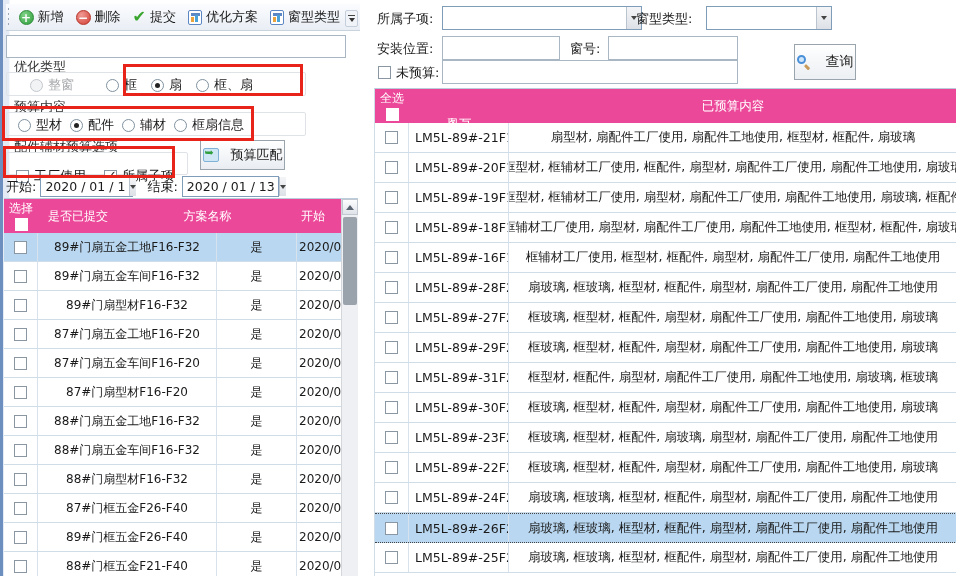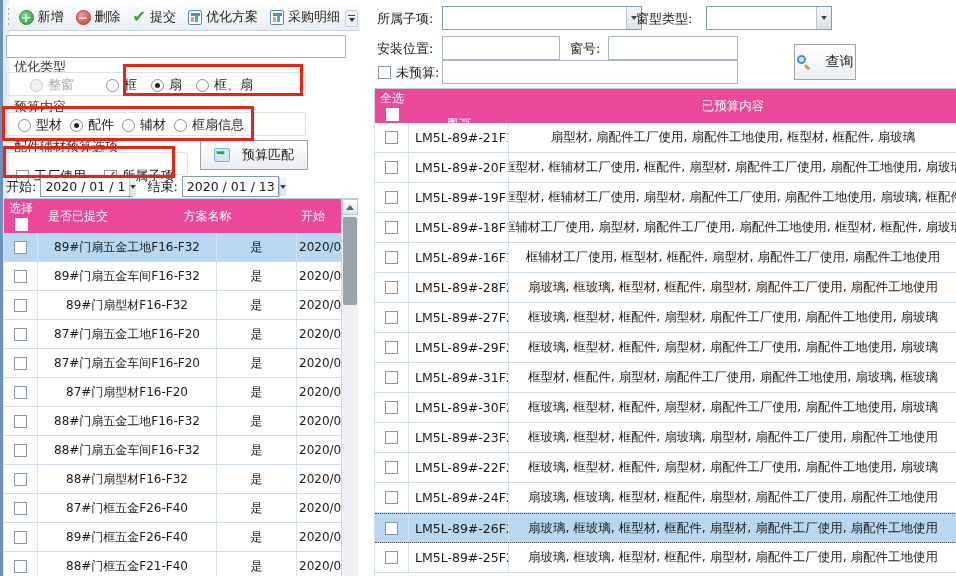--- a/index.html
+++ b/index.html
@@ -42,21 +42,21 @@
   .radio-row { position:absolute; display:flex; align-items:center; gap:6px; font-size:13px; }
   .radio { width:13px; height:13px; border-radius:50%; border:1px solid #7f919f; background:#fff; position:relative; flex:0 0 auto; }
   .radio.on::after { content:""; position:absolute; left:3px; top:3px; width:5px; height:5px; border-radius:50%; background:#222; }
   .radio.disabled { border-color:#c3c8cd; background:#f2f3f4; }
   .opt { display:flex; align-items:center; gap:5px; }
   .opt.disabled { color:#a6a8ab; }
 
   .cb { width:13px; height:13px; border:1px solid #8a97a3; background:#fff; position:relative; flex:0 0 auto; display:inline-block; }
   .cb.on::after { content:"✓"; position:absolute; left:1px; top:-3px; font-size:13px; font-weight:bold; color:#2b2b2b; }
 
-  .match-btn { position:absolute; left:196px; top:140px; width:108px; height:30px; background:linear-gradient(#ffffff,#e9edf2); border:1px solid #9aa4ad; display:flex; align-items:center; justify-content:center; gap:12px; font-size:13px; }
+  .match-btn { position:absolute; left:196px; top:140px; width:85px; height:30px; background:linear-gradient(#ffffff,#e9edf2); border:1px solid #9aa4ad; display:flex; align-items:center; justify-content:center; gap:12px; font-size:13px; }
   .ico-match { width:16px; height:14px; background:#cfe6f5; border:1px solid #7fb2d6; border-radius:2px; position:relative; }
   .ico-match::after { content:"➥"; position:absolute; left:1px; top:-3px; font-size:11px; color:#2f9e3c; }
 
   .date-row { position:absolute; top:176px; left:2px; display:flex; align-items:center; font-size:13px; }
   .datebox { height:21px; border:1px solid #7f9db9; background:#fff; display:flex; align-items:center; }
   .datebox .dval { padding:4px 4px; font-size:12.5px; white-space:nowrap; }
   .drop-btn { width:15px; height:100%; border-left:1px solid #b9c4cf; background:linear-gradient(#f4f5f7,#dde1e7); display:flex; align-items:center; justify-content:center; }
   .drop-btn .caret { border-top-color:#444; margin:0; border-left-width:3.5px; border-right-width:3.5px; border-top-width:4px; }
 
   
@@ -130,21 +130,21 @@
       <div class="tb-btn">
         <span class="ico-check">✔</span>
         <span>提交</span>
       </div>
       <div class="tb-btn">
         <span class="ico-sheet"></span>
         <span>优化方案</span>
       </div>
       <div class="tb-btn">
         <span class="ico-sheet"></span>
-        <span>采购明细</span>
+        <span>窗型类型</span>
         <span class="caret"></span>
       </div>
       <div class="tb-overflow">
         <span class="bar"></span>
         <span class="caret"></span>
       </div>
     </div>
 
     <input class="search-box" value="" style="">
 

